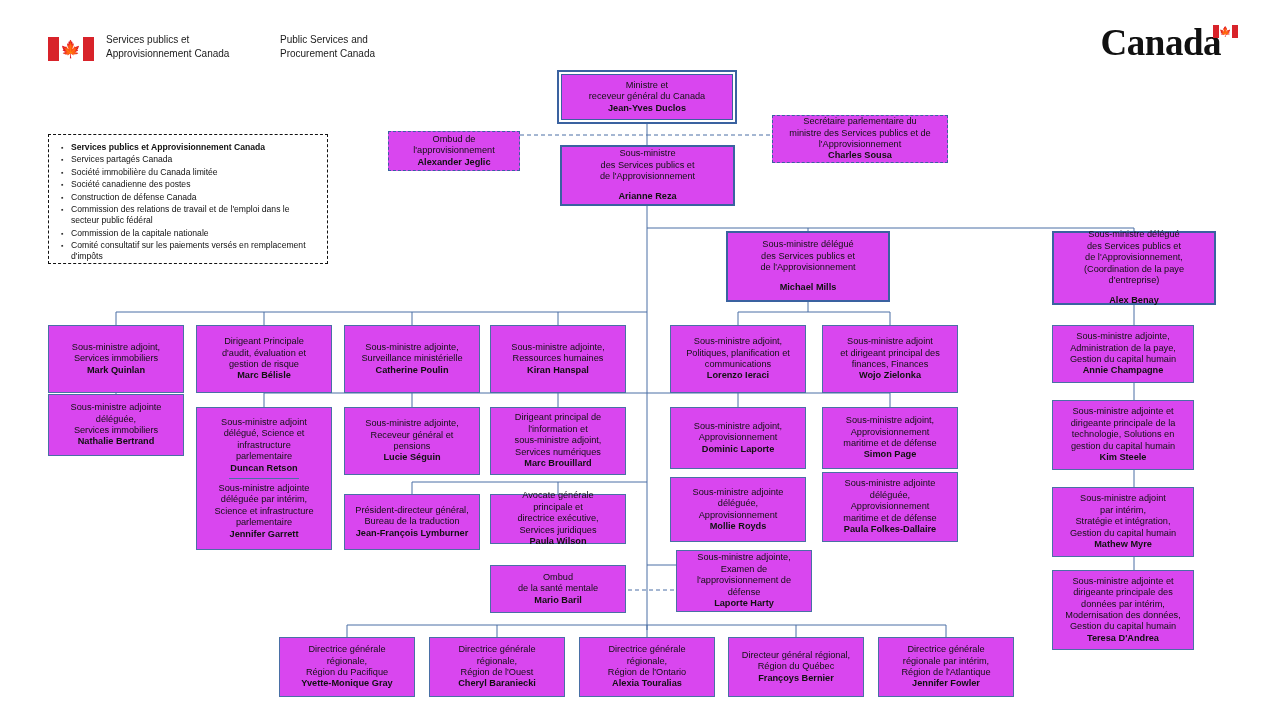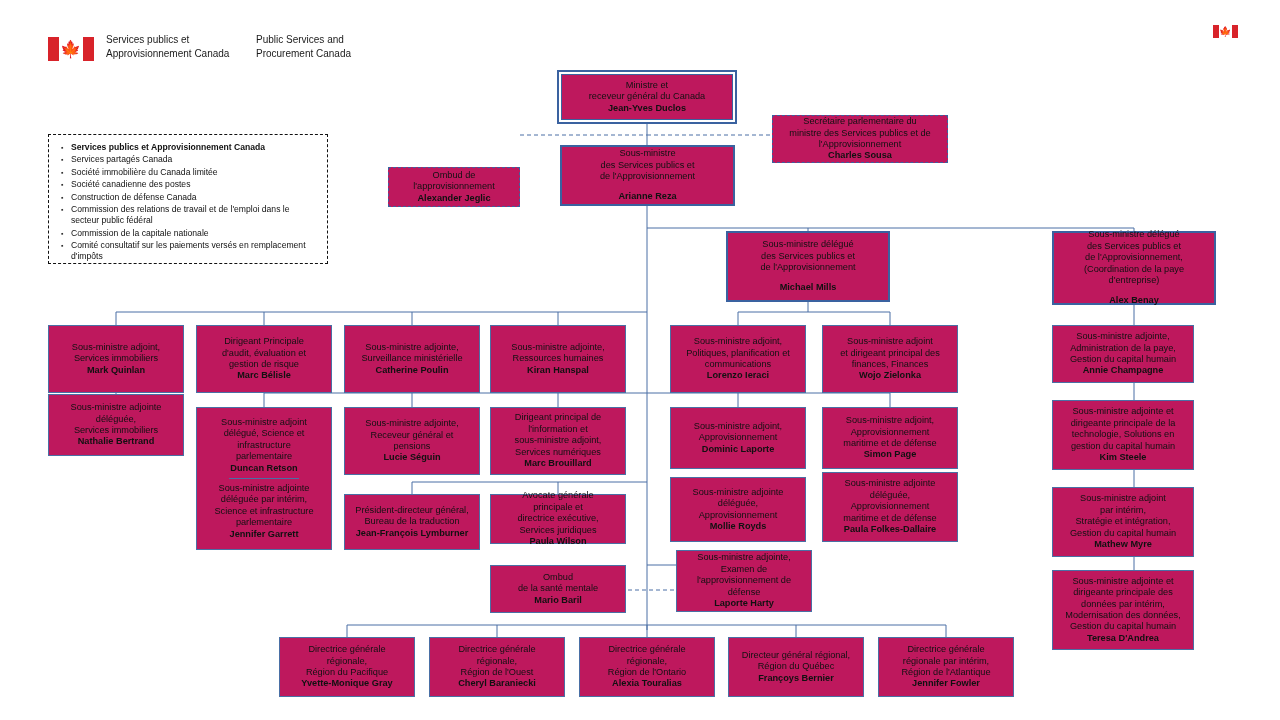--- a/index.html
+++ b/index.html
@@ -18,36 +18,36 @@
   .flag{width:46px;height:24px;position:relative;flex:0 0 auto;margin-top:4px;}
   .flag .bar{position:absolute;top:0;width:11px;height:24px;background:#d8232a;}
   .flag .bar.l{left:0;} .flag .bar.r{right:0;}
   .flag .mid{position:absolute;left:11px;top:0;width:24px;height:24px;background:#fff;}
   .flag .leaf{position:absolute;left:50%;top:50%;transform:translate(-50%,-50%);
               font-size:17px;line-height:17px;color:#d8232a;}
   .wordmark-fr,.wordmark-en{
     font-size:10px;line-height:13.5px;color:#1b1b1b;white-space:pre-line;
   }
   .wordmark-fr{margin-left:12px;width:150px;}
-  .wordmark-en{margin-left:0;width:150px;}
+  .wordmark-en{margin-left:24px;width:150px;}
 
   .canada-wm{position:absolute;right:42px;top:24px;display:flex;align-items:flex-start;}
   .canada-wm .word{font-family:"Liberation Serif","DejaVu Serif",serif;
     font-size:37px;line-height:37px;font-weight:700;letter-spacing:-.5px;color:#111;}
   .canada-wm .cflag{width:25px;height:13px;position:relative;margin-left:-8px;margin-top:1px;}
   .canada-wm .cflag .bar{position:absolute;top:0;width:6px;height:13px;background:#d8232a;}
   .canada-wm .cflag .bar.l{left:0;} .canada-wm .cflag .bar.r{right:0;}
   .canada-wm .cflag .mid{position:absolute;left:6px;top:0;width:13px;height:13px;background:#fff;}
   .canada-wm .cflag .leaf{position:absolute;left:50%;top:50%;transform:translate(-50%,-50%);
     font-size:10px;line-height:10px;color:#d8232a;}
 
   
   .box{
     position:absolute;box-sizing:border-box;
-    border:1px solid #4a6fa5;background:#be185d;
+    border:1px solid #4a6fa5;background:#d946ef;
     display:flex;flex-direction:column;align-items:center;justify-content:center;
     text-align:center;padding:3px 4px;
     font-size:9.2px;line-height:11.4px;color:#111;
   }
   .box .title{white-space:pre-line;}
   .box .person{font-weight:700;}
   .box.thick{border:2px solid #3a62a0;gap:9px;}
   .box.double{border:2px solid #3a62a0;box-shadow:inset 0 0 0 2px #fff,inset 0 0 0 3px #3a62a0;}
   .box.dashed{border:1px dashed #3a62a0;}
 
@@ -138,20 +138,21 @@
         <div class="bar r"></div>
       <div class="leaf">🍁</div>
     </div>
     <div class="wordmark-fr">Services publics et
 Approvisionnement Canada</div>
     <div class="wordmark-en">Public Services and
 Procurement Canada</div>
   </div>
 
   <div class="canada-wm">
+    <div class="word">Canada</div>
     <div class="cflag">
       <div class="bar l"></div>
         <div class="mid"></div>
         <div class="bar r"></div>
       <div class="leaf">🍁</div>
     </div>
   </div>
 
   <div class="agency-list" style="left:48px;top:134px;width:280px;height:130px;">
     <ul>
@@ -165,21 +166,21 @@
       <li>Comité consultatif sur les paiements versés en remplacement d'impôts</li>
     </ul>
   </div>
 
   <div class="box double" style="left:557px;top:70px;width:180px;height:54px;">
     <div class="title">Ministre et
 receveur général du Canada</div>
     <div class="person">Jean-Yves Duclos</div>
   </div>
 
-  <div class="box dashed" style="left:388px;top:131px;width:132px;height:40px;margin-top:36px;">
+  <div class="box dashed" style="left:388px;top:131px;width:132px;height:40px;">
     <div class="title">Ombud de
 l'approvisionnement</div>
     <div class="person">Alexander Jeglic</div>
   </div>
 
   <div class="box dashed" style="left:772px;top:115px;width:176px;height:48px;">
     <div class="title">Secrétaire parlementaire du
 ministre des Services publics et de
 l'Approvisionnement</div>
     <div class="person">Charles Sousa</div>

